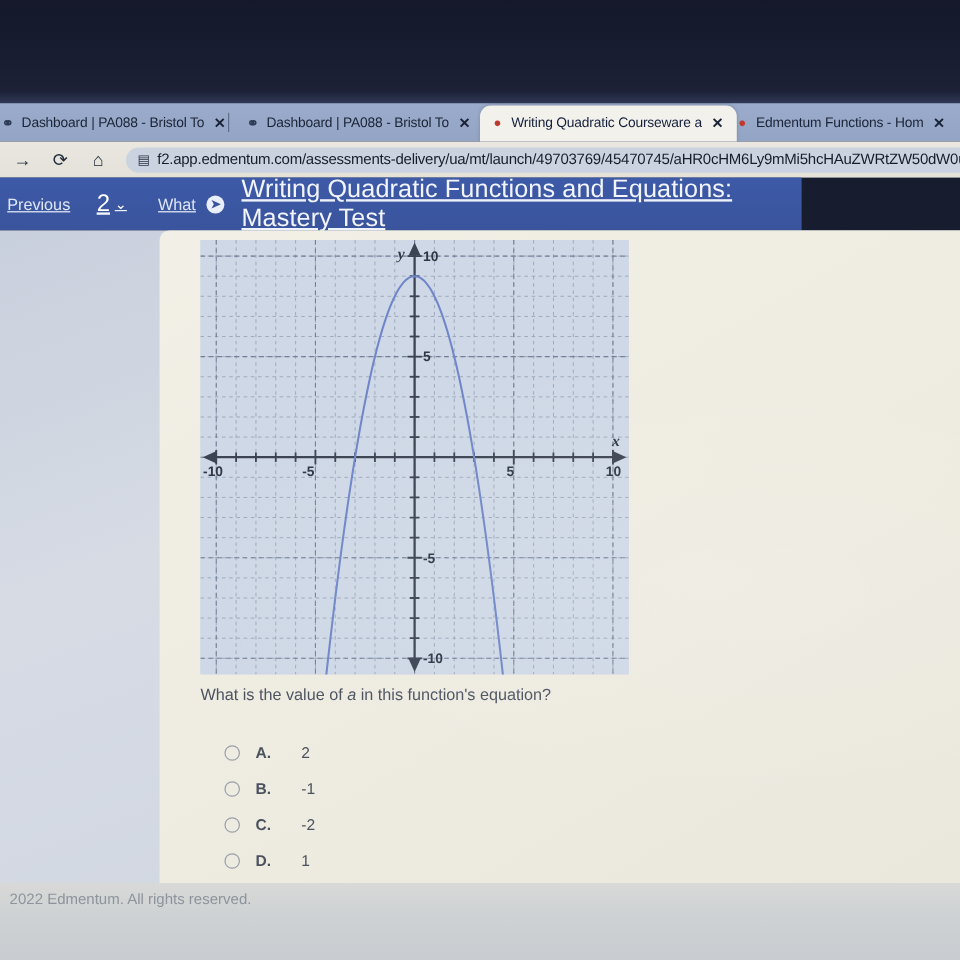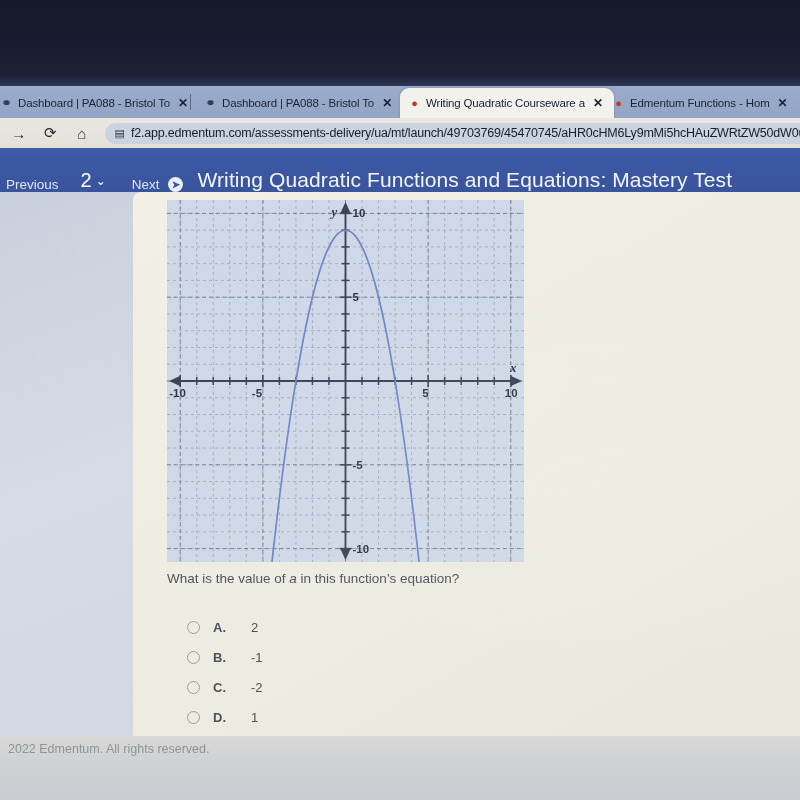--- a/index.html
+++ b/index.html
@@ -78,24 +78,25 @@
     padding-left: 10px;
     overflow: hidden;
   }
   .omnibox .page-icon { font-size: 11px; color:#2b3344; flex:0 0 auto;}
   .omnibox .url-text {
     font-size: 12.5px; color: #161d2c; white-space: nowrap; letter-spacing: -0.2px;
   }
 
   
   .app-header {
-    position: absolute; left: 0; top: 148px; width: 800px; height: 44px;
+    position: absolute; left: 0; top: 148px; width: 668px; height: 44px;
     background: linear-gradient(180deg,#3d5aa8 0%, #3a549c 100%);
-    display: flex; align-items: flex-end;
+    display: flex; align-items: center;
     color: #eef2fb;
+    text-decoration: underline;
   }
   .hdr-prev { margin-left: 6px; font-size: 13.5px; color:#dfe6f6; }
   .hdr-qnum { margin-left: 22px; font-size: 20px; color:#ffffff; display:flex; align-items:center; gap:4px;}
   .caret-d { font-size: 12px; }
   .hdr-next { margin-left: 26px; font-size: 13.5px; color:#dfe6f6; display:flex; align-items:center; gap:9px;}
   .next-circle {
     width: 15px; height: 15px; border-radius: 50%;
     background: #e9eefb; color: #3a549c;
     display:flex; align-items:center; justify-content:center; font-size: 10px; font-weight:bold;
   }
@@ -204,21 +205,21 @@
     </div>
   </div>
 
   <div class="app-header">
     <div class="hdr-prev">Previous</div>
     <div class="hdr-qnum">
       <span>2</span>
       <span class="caret-d">⌄</span>
     </div>
     <div class="hdr-next">
-      <span>Next</span>
+      <span>What</span>
       <span class="next-circle">➤</span>
     </div>
     <div class="hdr-title">Writing Quadratic Functions and Equations: Mastery Test</div>
   </div>
 
   <div class="page-bg"></div>
   <div class="content-card"></div>
 
   <div class="graph-wrap">
     <svg id="graph-svg" width="357" height="362" viewBox="0 0 357 362">

